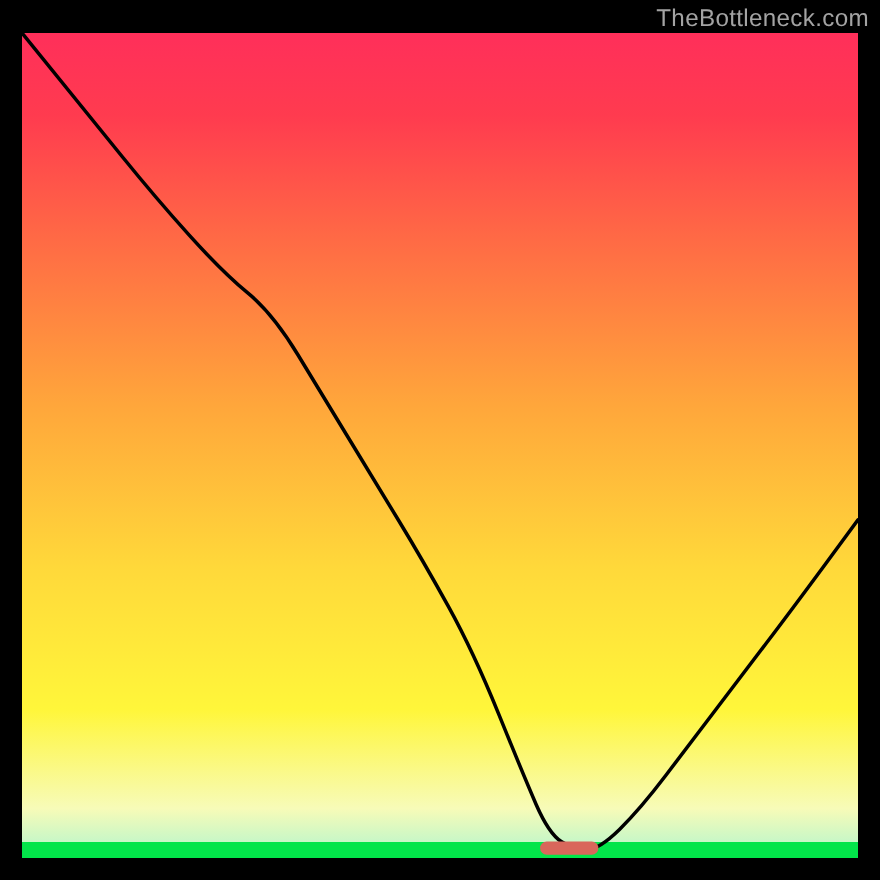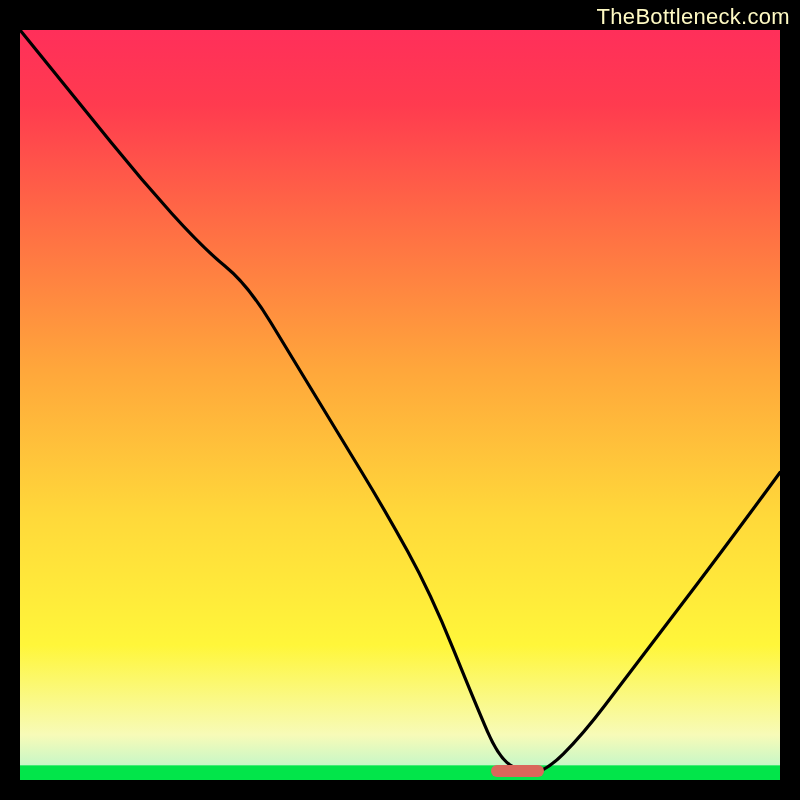--- a/index.html
+++ b/index.html
@@ -14,21 +14,21 @@
   .frame {
     position: relative;
     width: 800px;
     height: 800px;
     background: #000;
   }
   .watermark {
     position: absolute;
     top: 4px;
     right: 10px;
-    color: #fef9c3;
+    color: #a3a3a3;
     font-size: 22px;
     font-weight: 500;
     letter-spacing: 0.3px;
     user-select: none;
   }
   .plot-area {
     position: absolute;
     left: 20px;
     top: 30px;
     width: 760px;

